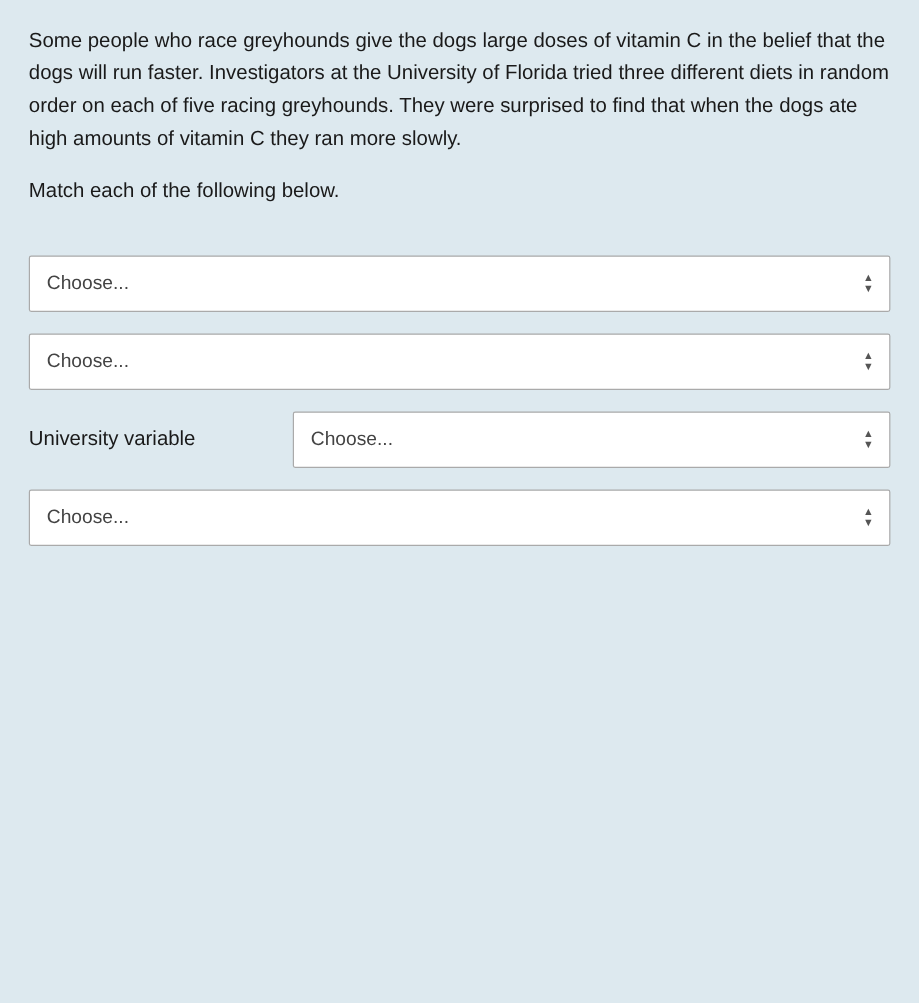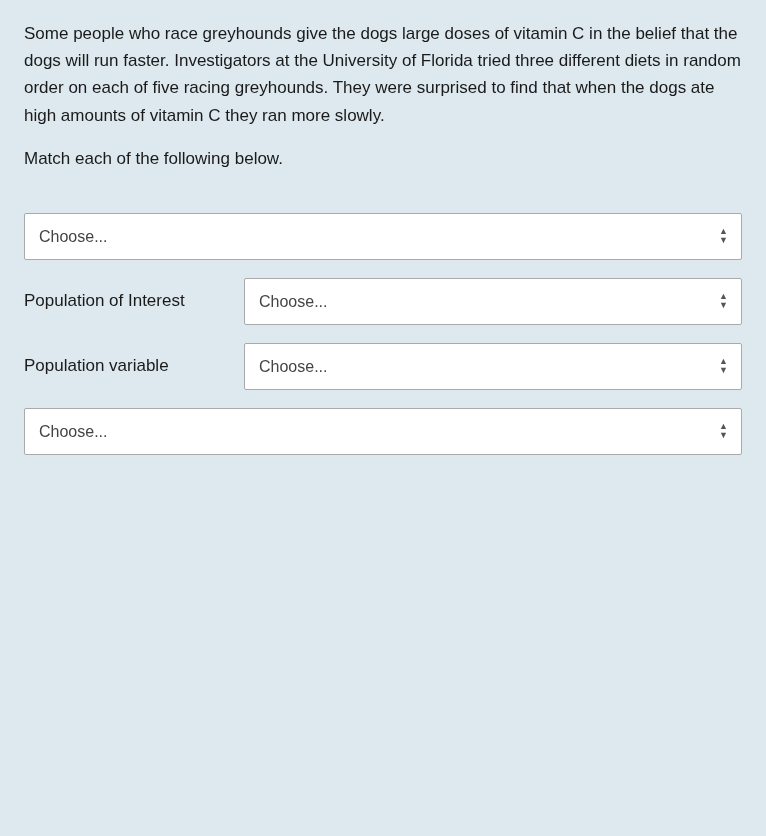--- a/index.html
+++ b/index.html
@@ -95,25 +95,23 @@
 
 <p class="passage-text">Some people who race greyhounds give the dogs large doses of vitamin C in the belief that the dogs will run faster. Investigators at the University of Florida tried three different diets in random order on each of five racing greyhounds. They were surprised to find that when the dogs ate high amounts of vitamin C they ran more slowly.</p>
 
 <p class="match-instruction">Match each of the following below.</p>
 
 <div id="match-rows-container">
 <div class="match-row">
       <div class="match-select-wrapper"><select class="match-select"><option value="">Choose...</option><option value="speed">Running speed</option><option value="vitaminC">Amount of vitamin C</option><option value="greyhounds">Racing greyhounds</option><option value="five_dogs">Five racing greyhounds</option></select><div class="select-arrow"></div></div>
     </div>
     <div class="match-row">
-      <div class="match-label">Population of
-Interest</div>
       <div class="match-select-wrapper"><select class="match-select"><option value="">Choose...</option><option value="speed">Running speed</option><option value="vitaminC">Amount of vitamin C</option><option value="greyhounds">Racing greyhounds</option><option value="five_dogs">Five racing greyhounds</option></select><div class="select-arrow"></div></div>
     </div>
     <div class="match-row">
-      <div class="match-label">Population
+      <div class="match-label">University
 variable</div>
       <div class="match-select-wrapper"><select class="match-select"><option value="">Choose...</option><option value="speed">Running speed</option><option value="vitaminC">Amount of vitamin C</option><option value="greyhounds">Racing greyhounds</option><option value="five_dogs">Five racing greyhounds</option></select><div class="select-arrow"></div></div>
     </div>
     <div class="match-row">
       <div class="match-select-wrapper"><select class="match-select"><option value="">Choose...</option><option value="speed">Running speed</option><option value="vitaminC">Amount of vitamin C</option><option value="greyhounds">Racing greyhounds</option><option value="five_dogs">Five racing greyhounds</option></select><div class="select-arrow"></div></div>
     </div>
   </div>
 
 </body></html>

